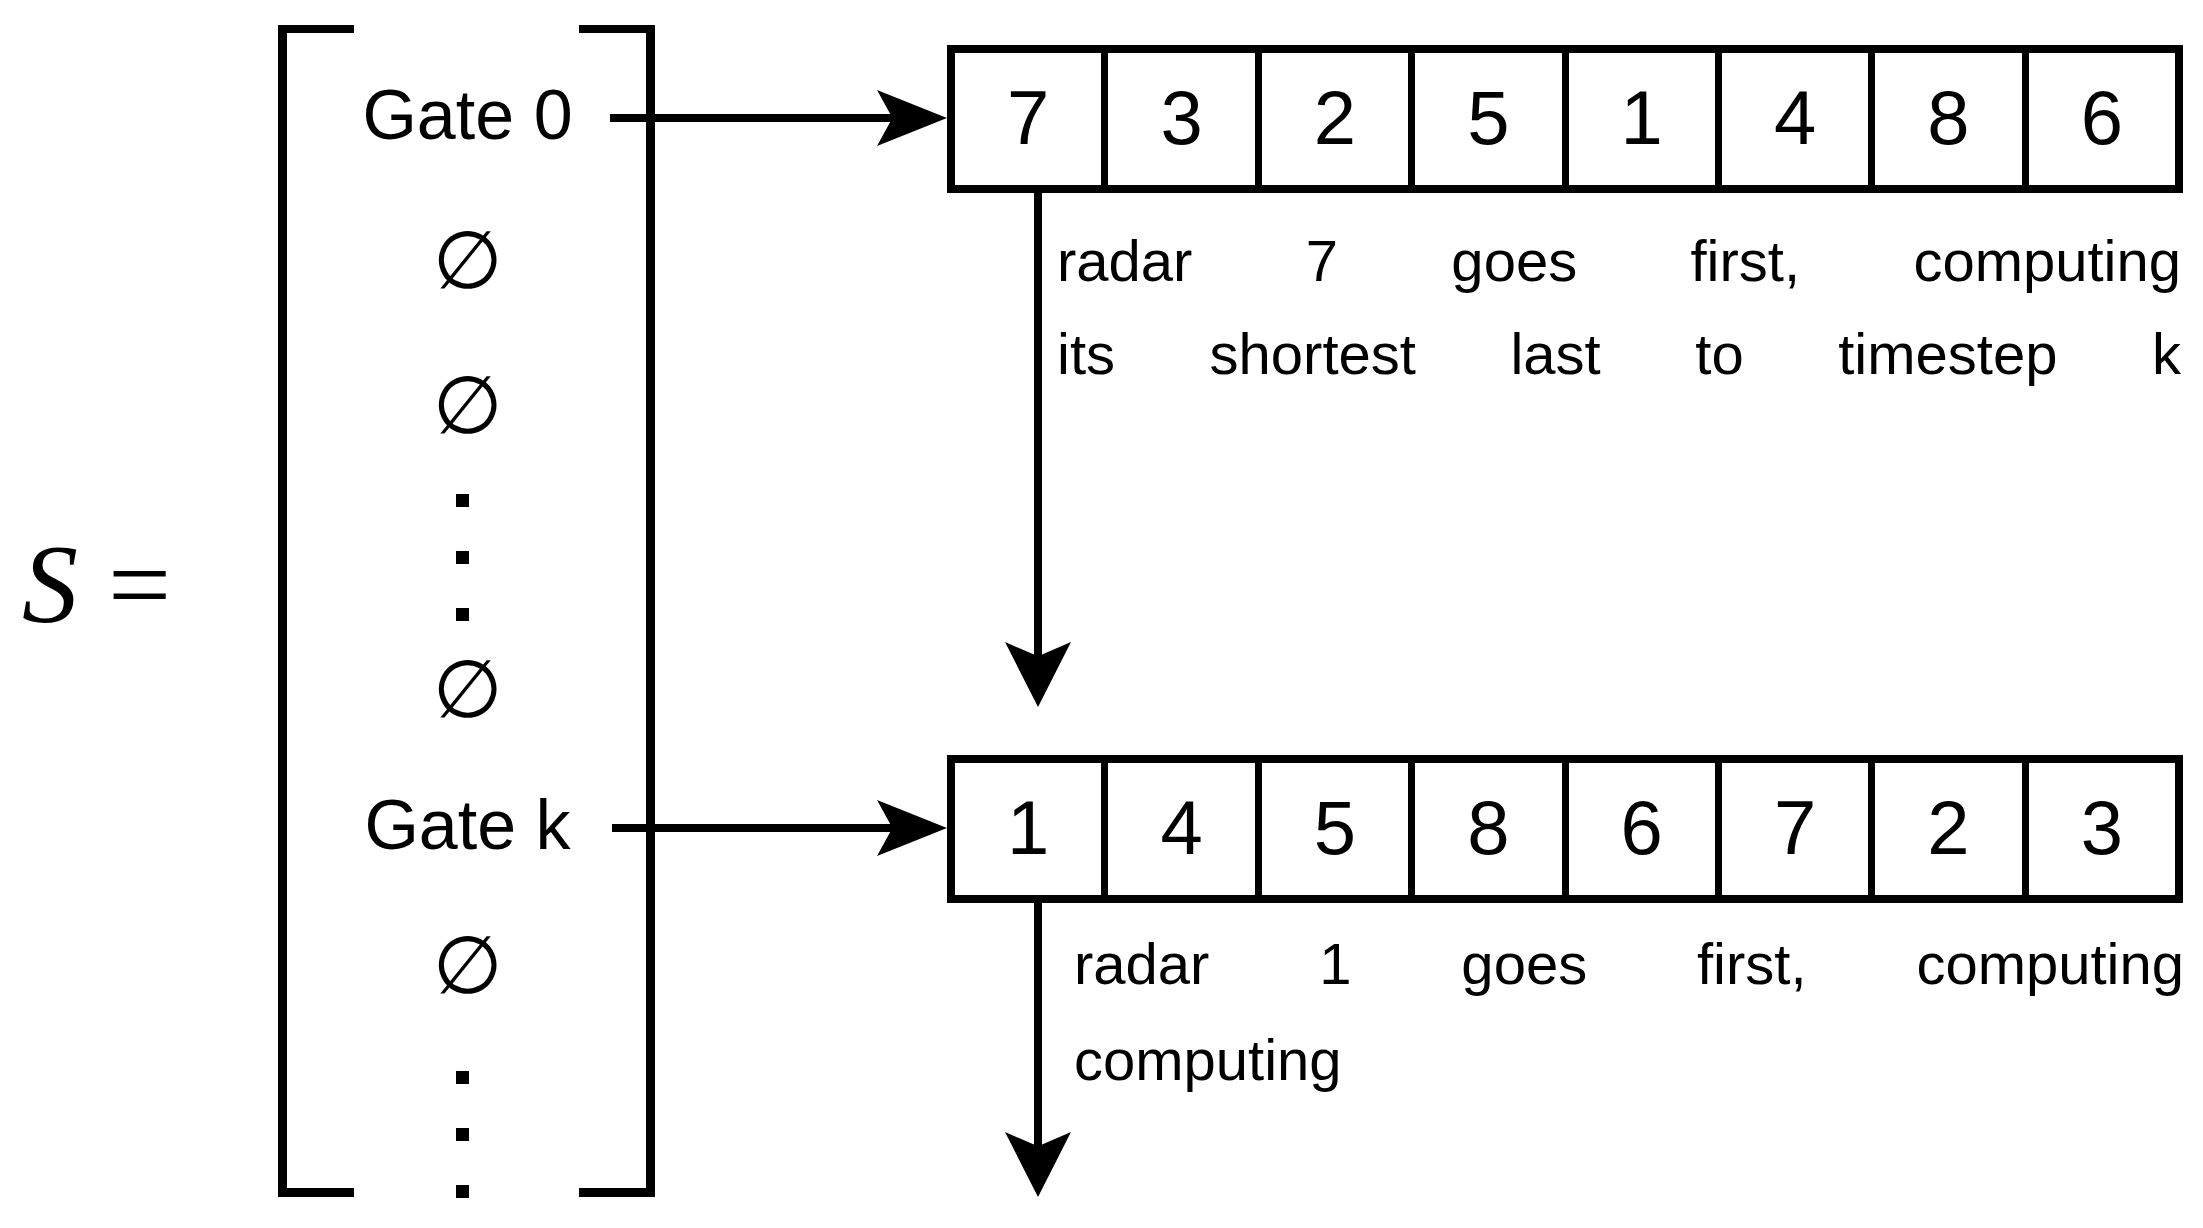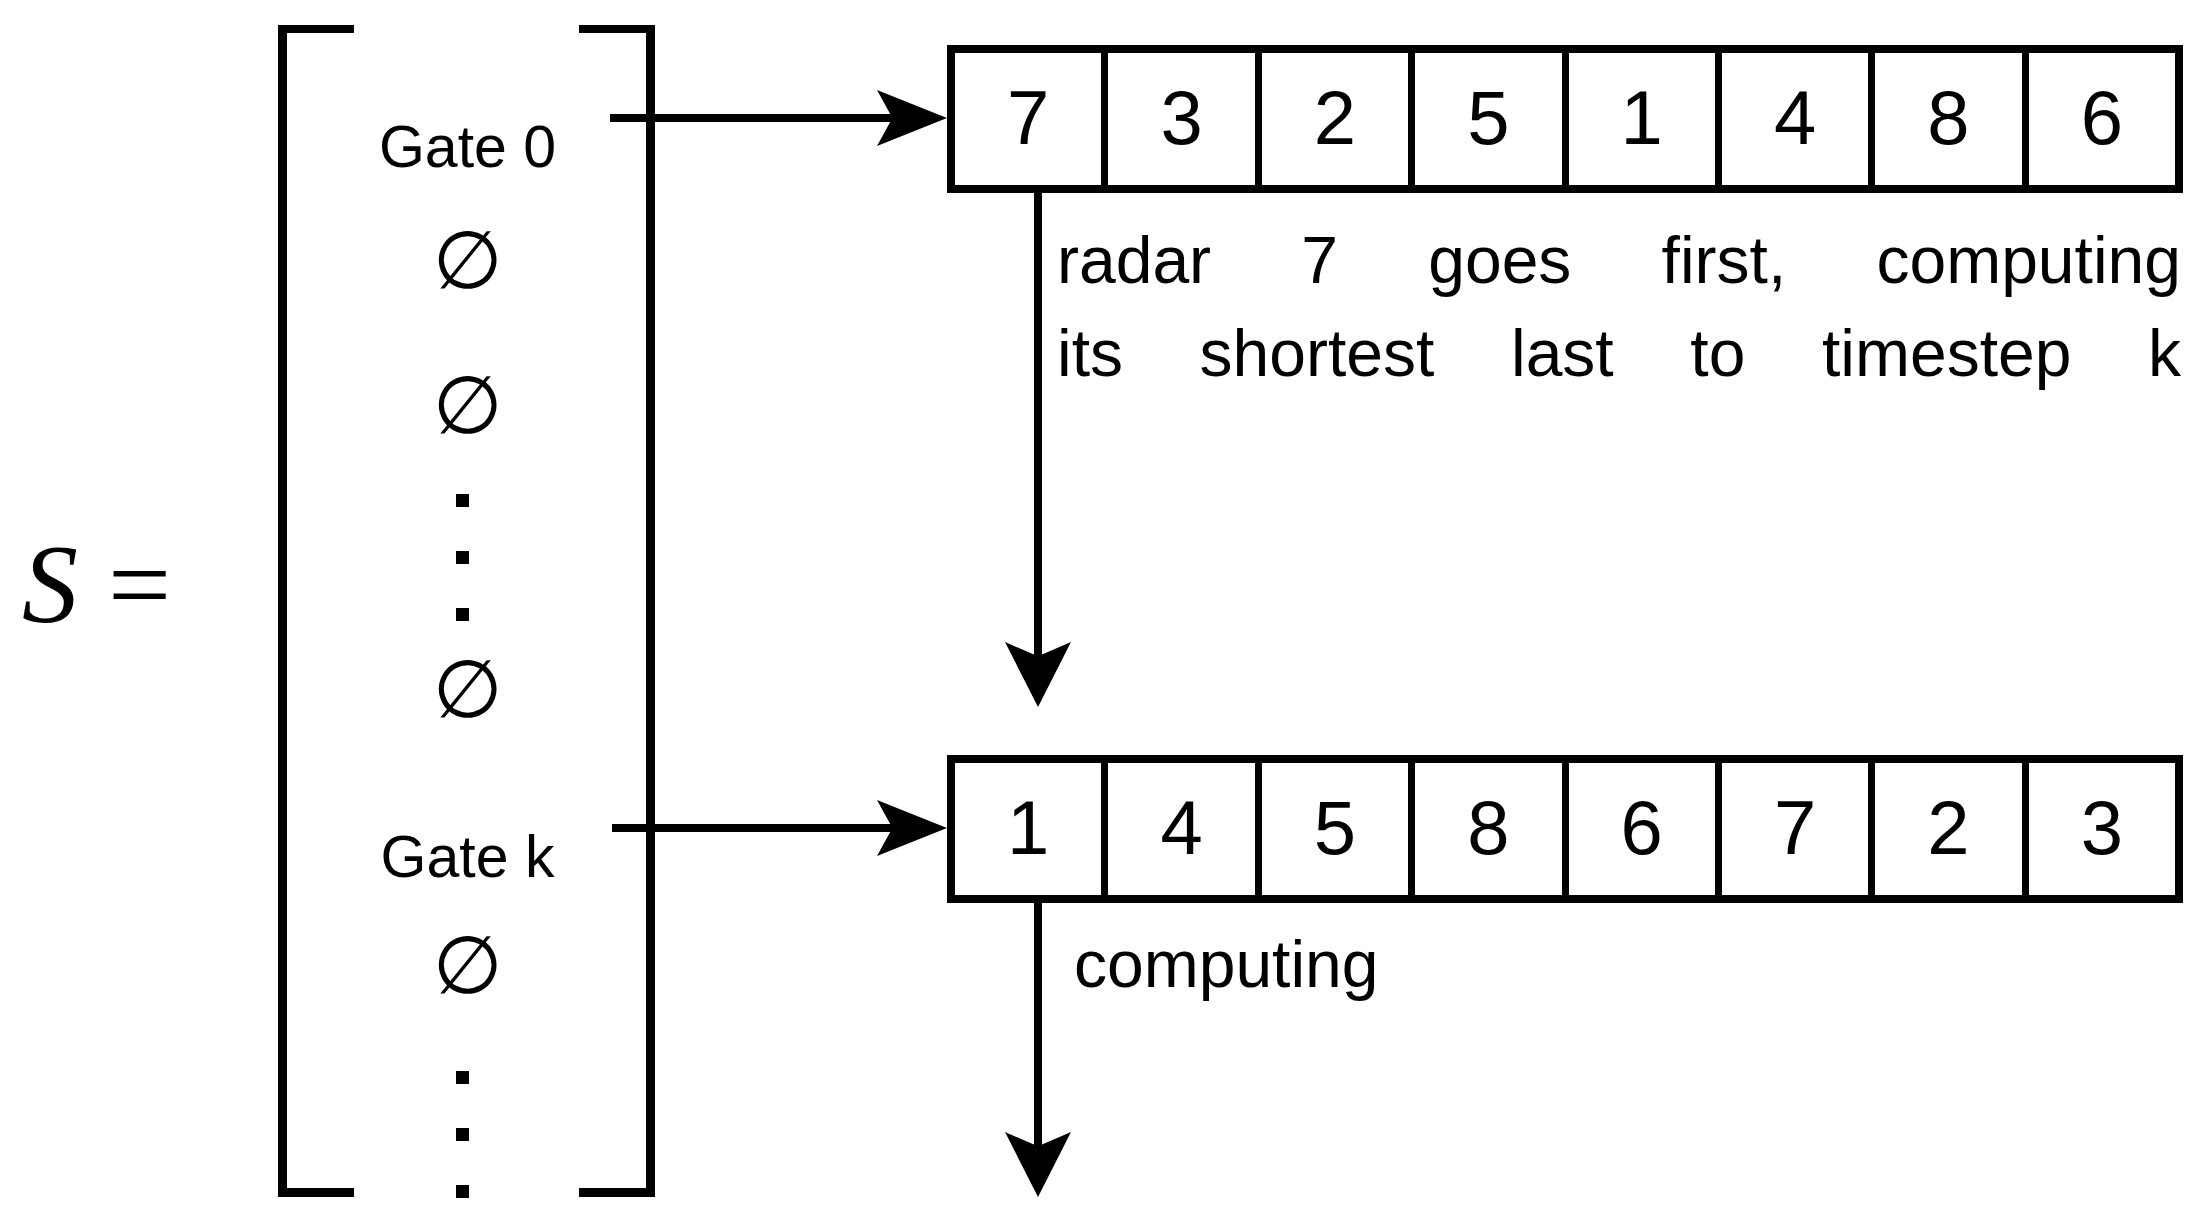--- a/index.html
+++ b/index.html
@@ -22,21 +22,21 @@
   .equation .sym { font-style: italic; }
   .equation .rel { margin-left: 30px; font-style: normal; }
 
   
   .bracket { position: absolute; top: 25px; width: 76px; height: 1172px; box-sizing: border-box; }
   .bracket.left  { left: 278px; border-left: 9px solid #000; border-top: 8px solid #000; border-bottom: 9px solid #000; }
   .bracket.right { left: 579px; border-right: 9px solid #000; border-top: 8px solid #000; border-bottom: 9px solid #000; }
 
   
   .mrow { position: absolute; left: 287px; width: 361px; text-align: center; }
-  .mrow.gate  { height: 90px; line-height: 90px; font-size: 59px; margin-top: 32px; }
+  .mrow.gate  { height: 90px; line-height: 90px; font-size: 70px; }
   .mrow.empty { height: 96px; line-height: 96px; font-size: 80px; font-family: "DejaVu Sans", sans-serif; }
   .row-gate0  { top: 70px; }
   .row-empty1 { top: 213px; }
   .row-empty2 { top: 358px; }
   .row-empty3 { top: 642px; }
   .row-gatek  { top: 780px; }
   .row-empty4 { top: 918px; }
   .vdots { position: absolute; left: 456px; width: 13px; display: flex; flex-direction: column; gap: 44px; }
   .vdots.v1 { top: 494px; }
   .vdots.v2 { top: 1071px; }
@@ -73,21 +73,21 @@
   .cellrow.a1 { top: 45px; }
   .cellrow.a2 { top: 755px; }
   .cell {
     flex: 1 1 0; text-align: center;
     font-size: 76px; line-height: 130px;
     border-left: 7px solid #000;
   }
   .cell:first-child { border-left: none; }
 
   
-  .ann { position: absolute; font-size: 66px; }
+  .ann { position: absolute; font-size: 58px; }
   .ann.b1 { left: 1057px; top: 214px; width: 1124px; }
   .ann.b2 { left: 1074px; top: 916px; width: 1110px; }
   .ann .line {
     text-align: justify; text-justify: inter-word;
     text-align-last: justify;
     height: 93px; line-height: 93px;
     white-space: nowrap;
   }
   .ann.b2 .line { height: 96px; line-height: 96px; }
   .ann .line.last { text-align-last: left; }
@@ -152,16 +152,17 @@
     <div class="cell">6</div>
     <div class="cell">7</div>
     <div class="cell">2</div>
     <div class="cell">3</div>
   </div>
 
   <div class="shaft-v arr-d2-shaft"></div>
   <div class="head-down arr-d2-head"></div>
 
   <div class="ann b2">
+    <div class="line">radar 1 goes first, computing</div>
     <div class="line last">computing</div>
   </div>
 
 </div>
 
 </body></html>

